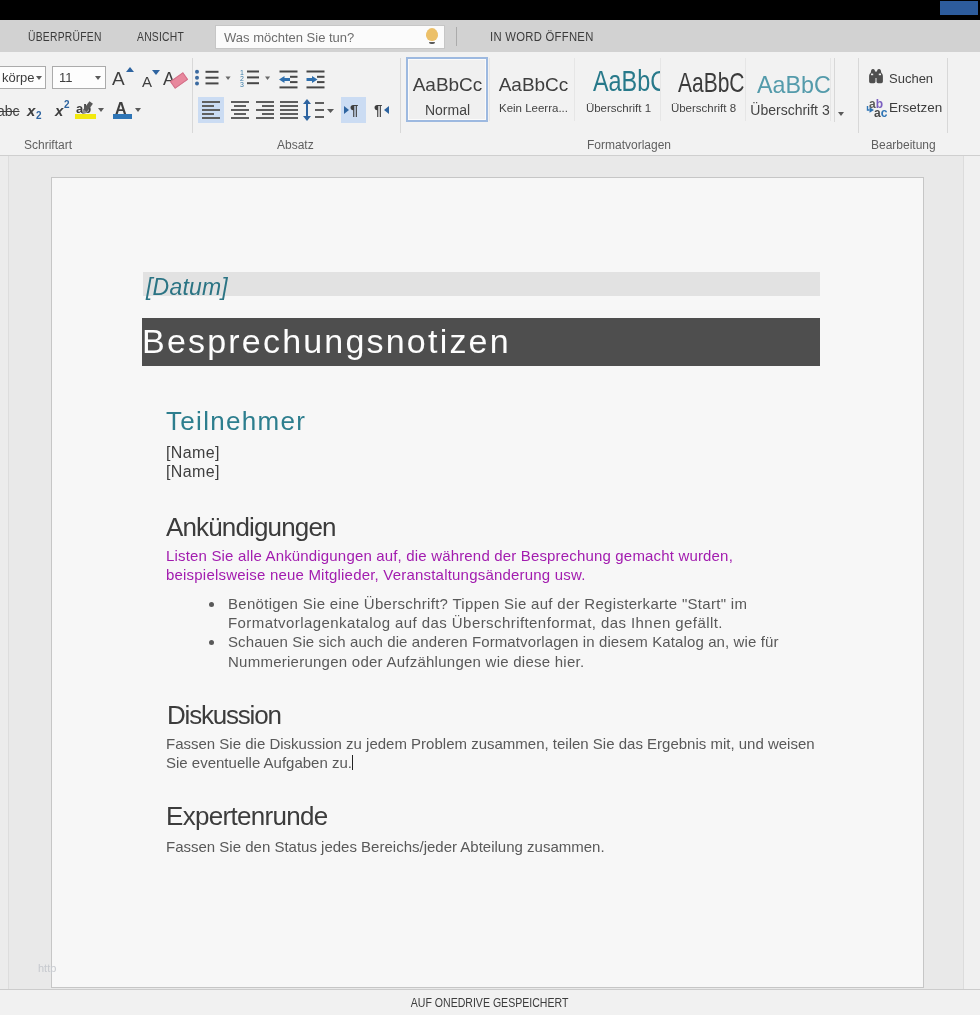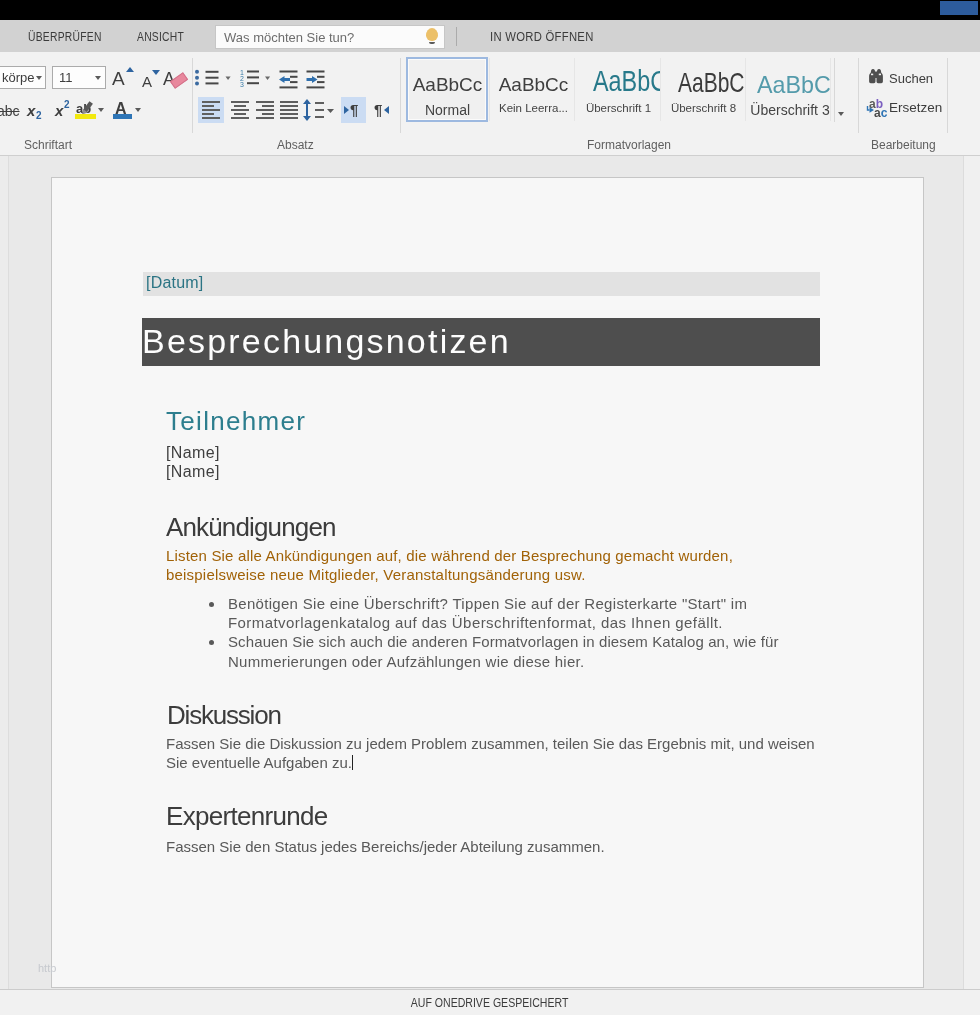--- a/index.html
+++ b/index.html
@@ -203,29 +203,29 @@
 <div class="abs glabel" style="left:871px;">Bearbeitung</div>
 <div class="abs vsep" style="left:947px;"></div>
 
 <div class="abs" id="canvas" style="left:0;top:156px;width:980px;height:833px;background:#e9e9e9;"></div>
 <div class="abs" style="left:963px;top:156px;width:17px;height:833px;background:#f0f0f0;border-left:1px solid #dcdcdc;box-sizing:border-box;"></div>
 <div class="abs" style="left:0;top:156px;width:9px;height:833px;background:#ececec;border-right:1px solid #dddddd;box-sizing:border-box;"></div>
 <div class="abs" id="page" style="left:51px;top:177px;width:873px;height:811px;background:#f7f7f7;border:1px solid #c6c6c6;box-sizing:border-box;"></div>
 <div class="abs" style="left:38px;top:962px;font-size:11px;color:#c6c9ce;">http</div>
 
 <div class="abs" style="left:143px;top:272px;width:677px;height:24px;background:#e2e2e2;"></div>
-<div class="abs" style="left:146px;top:274px;font-size:16px;letter-spacing:.2px;color:#2b7484;">[Datum]</div>
+<div class="abs" style="left:146px;top:274px;font-size:23px;letter-spacing:.2px;color:#2b7484;font-style:italic;">[Datum]</div>
 <div class="abs" style="left:142px;top:318px;width:678px;height:48px;background:#4e4e4e;"></div>
 <div class="abs" style="left:142px;top:322px;font-size:34px;letter-spacing:2.2px;color:#fdfdfd;">Besprechungsnotizen</div>
 
 <div class="abs" style="left:166px;top:406px;font-size:26px;letter-spacing:1.3px;color:#2d7e8e;">Teilnehmer</div>
 <div class="abs" style="left:166px;top:444px;font-size:16px;letter-spacing:.4px;color:#3f3f3f;line-height:18.5px;">[Name]<br>[Name]</div>
 
 <div class="abs" style="left:166px;top:512px;font-size:26px;letter-spacing:-.85px;color:#3c3c3c;">Ankündigungen</div>
-<div class="abs" style="left:166px;top:546px;font-size:15px;color:#a16207;line-height:19.2px;"><span style="letter-spacing:.17px;">Listen Sie alle Ankündigungen auf, die während der Besprechung gemacht wurden,</span><br><span style="letter-spacing:.2px;">beispielsweise neue Mitglieder, Veranstaltungsänderung usw.</span></div>
+<div class="abs" style="left:166px;top:546px;font-size:15px;color:#a21caf;line-height:19.2px;"><span style="letter-spacing:.17px;">Listen Sie alle Ankündigungen auf, die während der Besprechung gemacht wurden,</span><br><span style="letter-spacing:.2px;">beispielsweise neue Mitglieder, Veranstaltungsänderung usw.</span></div>
 <div class="abs" style="left:209px;top:602px;width:5px;height:5px;border-radius:50%;background:#595959;"></div>
 <div class="abs" style="left:228px;top:594px;font-size:15px;color:#595959;line-height:19.2px;"><span style="letter-spacing:.3px;">Benötigen Sie eine Überschrift? Tippen Sie auf der Registerkarte "Start" im</span><br><span style="letter-spacing:.43px;">Formatvorlagenkatalog auf das Überschriftenformat, das Ihnen gefällt.</span><br><span style="letter-spacing:.11px;">Schauen Sie sich auch die anderen Formatvorlagen in diesem Katalog an, wie für</span><br><span style="letter-spacing:.25px;">Nummerierungen oder Aufzählungen wie diese hier.</span></div>
 <div class="abs" style="left:209px;top:640px;width:5px;height:5px;border-radius:50%;background:#595959;"></div>
 
 <div class="abs" style="left:167px;top:700px;font-size:26px;letter-spacing:-1.2px;color:#3c3c3c;">Diskussion</div>
 <div class="abs" style="left:166px;top:734px;font-size:15px;color:#595959;line-height:19.2px;">Fassen Sie die Diskussion zu jedem Problem zusammen, teilen Sie das Ergebnis mit, und weisen<br>Sie eventuelle Aufgaben zu.<span style="display:inline-block;width:1px;height:15px;background:#222;vertical-align:-2px;"></span></div>
 
 <div class="abs" style="left:166px;top:801px;font-size:26px;letter-spacing:-.7px;color:#3c3c3c;">Expertenrunde</div>
 <div class="abs" style="left:166px;top:838px;font-size:15px;color:#595959;">Fassen Sie den Status jedes Bereichs/jeder Abteilung zusammen.</div>
 

